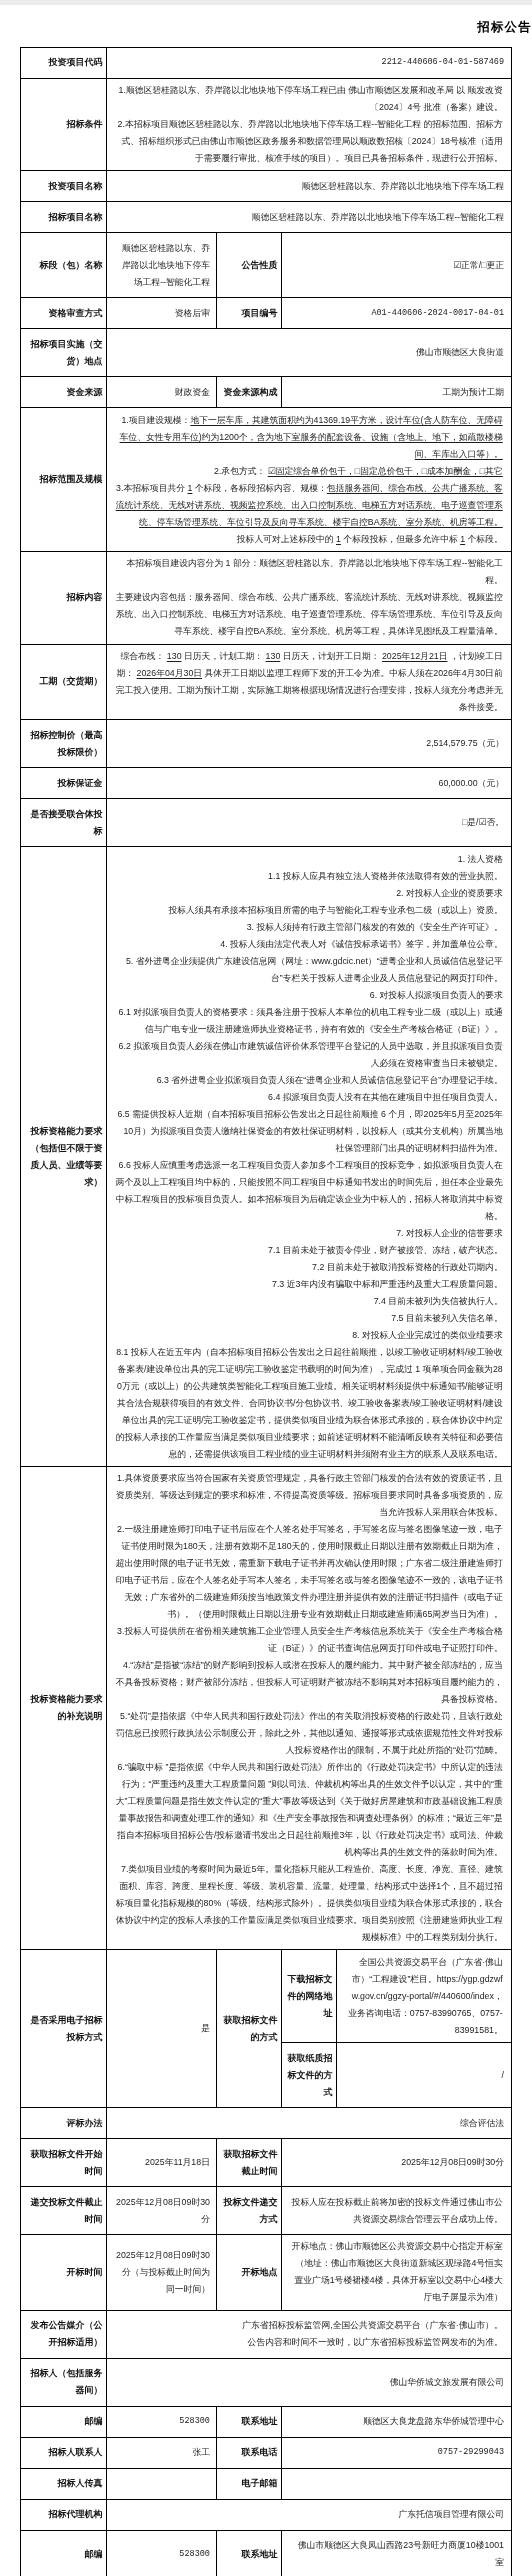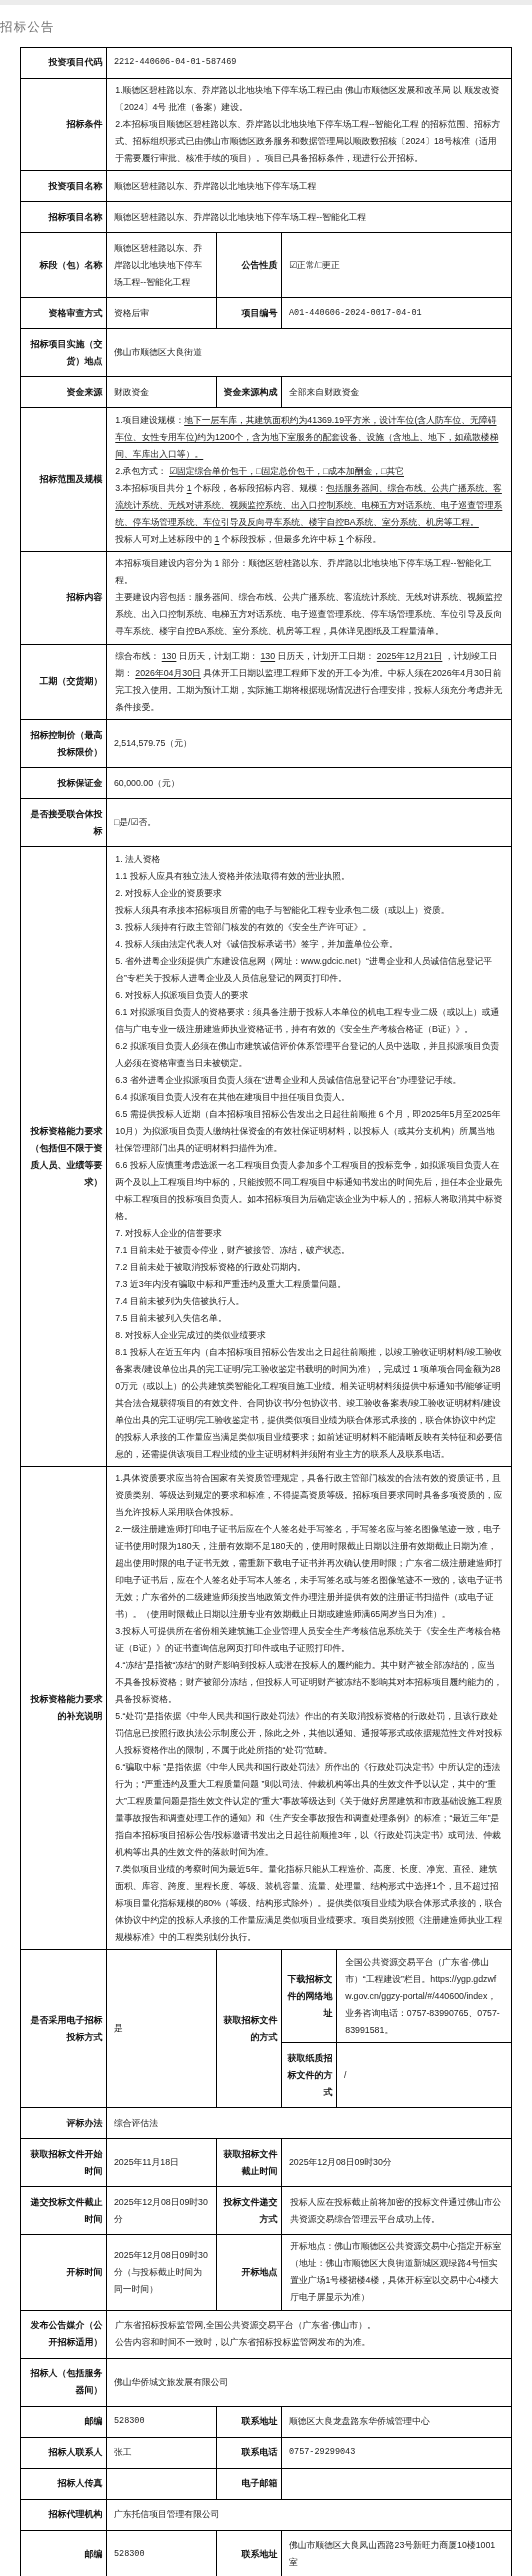--- a/index.html
+++ b/index.html
@@ -1,23 +1,23 @@
 <!DOCTYPE html>
 <html style="font-size:10.4px"><head>
 <meta charset="utf-8">
 <style>
   html,body{margin:0;padding:0;background:#ffffff;}
   body{width:532px;font-family:"Liberation Sans","DejaVu Sans",sans-serif;color:#1c1c1c;}
   .top-strip{height:5.2px;background:#ececec;width:100%;}
-  h1.doc-title{text-align:left;font-size:12.4px;font-weight:normal;margin:14.3px 0 10.4px 0;letter-spacing:1.3px;color:#737373;}
+  h1.doc-title{text-align:right;font-size:12.4px;font-weight:bold;margin:14.3px 0 10.4px 0;letter-spacing:1.3px;color:#000000;}
   table.doc{border-collapse:collapse;table-layout:fixed;width:489px;margin:0 auto 19.6px auto;border:1.3px solid #000;}
   td{border:0.7px solid #000;vertical-align:middle;font-size:8.8px;line-height:17px;padding:6.5px 6.5px;word-break:break-all;}
   td.lbl{font-weight:bold;text-align:right;padding:6.5px 3.9px;font-size:9px;color:#151515;}
-  td.ctr{text-align:left;}
-  td.lft{text-align:left;margin-left:16px;}
+  td.ctr{text-align:right;}
+  td.lft{text-align:right;margin-left:16px;}
   td.dense{padding:3.3px 7.8px;}
   .para{margin:0;}
   .u{text-decoration:underline;text-underline-offset:2px;}
   .mono{font-family:"Liberation Mono","DejaVu Sans Mono",monospace;font-size:8.5px;}
 </style>
 </head>
 <body>
 
 <div class="top-strip"></div>
 
@@ -72,21 +72,21 @@
 
   <tr>
     <td class="lbl">招标项目实施（交货）地点</td>
     <td class="lft" colspan="4">佛山市顺德区大良街道</td>
   </tr>
 
   <tr>
     <td class="lbl">资金来源</td>
     <td class="lft">财政资金</td>
     <td class="lbl">资金来源构成</td>
-    <td class="lft" colspan="2">全部来自财政资金</td>
+    <td class="lft" colspan="2">工期为预计工期</td>
   </tr>
 
   <tr>
     <td class="lbl">招标范围及规模</td>
     <td class="lft dense" colspan="4">
       <div class="para"><span>1.项目建设规模：</span><span class="u">地下一层车库，其建筑面积约为41369.19平方米，设计车位(含人防车位、无障碍车位、女性专用车位)约为1200个，含为地下室服务的配套设备、设施（含地上、地下，如疏散楼梯间、车库出入口等）。</span></div>
       <div class="para"><span>2.承包方式： </span><span class="u">☑固定综合单价包干，□固定总价包干，□成本加酬金，□其它</span></div>
       <div class="para"><span>3.本招标项目共分 </span><span class="u">1</span><span> 个标段，各标段招标内容、规模：</span><span class="u">包括服务器间、综合布线、公共广播系统、客流统计系统、无线对讲系统、视频监控系统、出入口控制系统、电梯五方对话系统、电子巡查管理系统、停车场管理系统、车位引导及反向寻车系统、楼宇自控BA系统、室分系统、机房等工程。</span></div>
       <div class="para"><span>投标人可对上述标段中的 </span><span class="u">1</span><span> 个标段投标，但最多允许中标 </span><span class="u">1</span><span> 个标段。</span></div>
     </td>

